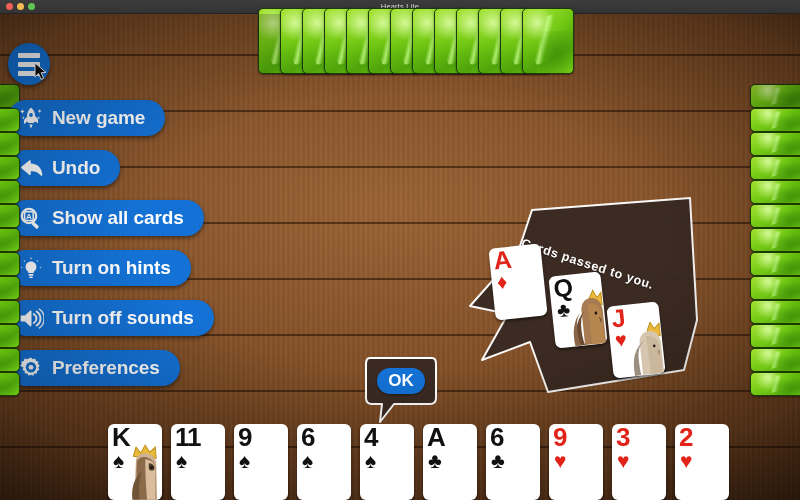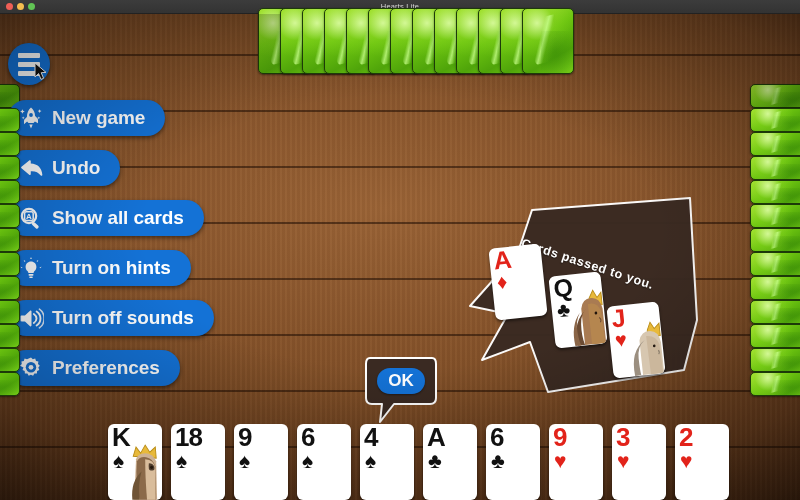--- a/index.html
+++ b/index.html
@@ -352,21 +352,21 @@
               <path d="M12 20 q2-6 10-6 t12 8 l1 38 H10 z" fill="#cdb193"></path>
               <path d="M13 22 q3-5 10-4 t10 9 l1 33 H16 q-5-16 -3-38z" fill="#8b6a4a"></path>
               <path d="M22 20 q10 0 11 10 l.4 30 H24 q-2-22 -2-40z" fill="#d9bd9c"></path>
               <path d="M26 24 q5 0 6 4 t-4 3 q-3 0-2-7z" fill="#2c1d12" opacity=".8"></path>
               <circle cx="29" cy="28" r="1.6" fill="#24170d"></circle>
               <path d="M18 32 q-4 12 -2 28 h-8 q-2-18 10-28z" fill="#6f5436"></path>
             </svg>
           </div>
         </div>
         <div class="card black" style="left: 171px; top: 410px; width: 54px; height: 76px; z-index: 11;">
-          <span class="rank">18</span>
+          <span class="rank">11</span>
           <span class="suit">♠</span>
         </div>
         <div class="card black" style="left: 234px; top: 410px; width: 54px; height: 76px; z-index: 12;">
           <span class="rank">9</span>
           <span class="suit">♠</span>
         </div>
         <div class="card black" style="left: 297px; top: 410px; width: 54px; height: 76px; z-index: 13;">
           <span class="rank">6</span>
           <span class="suit">♠</span>
         </div>

